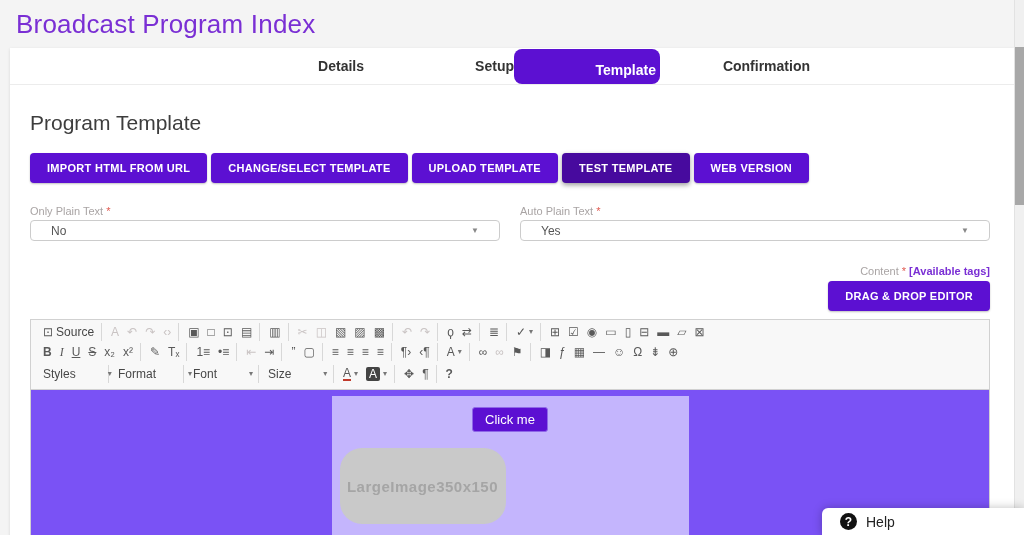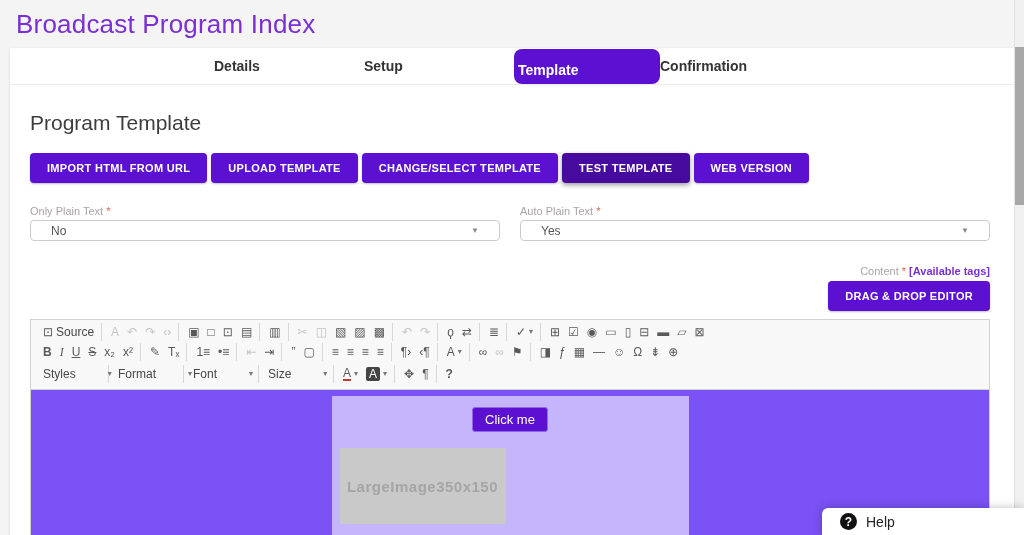--- a/index.html
+++ b/index.html
@@ -8,21 +8,21 @@
     width:1024px; height:535px; overflow:hidden; position:relative;
     background:#f4f4f4;
     font-family:"Liberation Sans", sans-serif;
   }
   .page-title { color:var(--title,#7a2fd4); font-size:26px; font-weight:500; margin:9px 0 0 16px; letter-spacing:.2px; }
 
   .card { position:absolute; top:48px; left:10px; width:1004px; height:620px;
           background:#fff; box-shadow:0 1px 3px rgba(0,0,0,.12); }
 
   .tabs { display:flex; justify-content:center; align-items:center; height:37px; border-bottom:1px solid #ececec; }
-  .tab { width:150px; text-align:left; font-weight:bold; font-size:14px; color:#333; cursor:pointer; padding:9px 0; }
+  .tab { width:150px; text-align:right; font-weight:bold; font-size:14px; color:#333; cursor:pointer; padding:9px 0; }
   .tab.active { background:var(--primary,#5c10d2); color:#fff; border-radius:8px; padding:4px; height:35px; line-height:35px; width:146px; margin-top:1px; }
 
   .card-body { padding:0 24px 0 20px; }
   .section-heading { font-size:21px; color:#3d3d3d; font-weight:400; margin:26px 0 0 0; }
 
   .actions { margin-top:18px; display:flex; gap:4px; }
   .abtn { background:var(--primary,#5c10d2); color:#fff; border:none; border-radius:4px;
           font-size:11px; font-weight:bold; padding:9px 17px; font-family:inherit;
           letter-spacing:.3px; cursor:pointer; box-shadow:0 1px 2px rgba(0,0,0,.25); white-space:nowrap; }
   .abtn.pressed { background:var(--primary-dark,#470a9e); box-shadow:0 2px 5px rgba(0,0,0,.4); }
@@ -59,21 +59,21 @@
   .tb-row:last-child { padding:3px 0 4px; }
 
   .canvas { height:167px; background:var(--canvas,#7a52f5); display:flex; justify-content:center; overflow:hidden; }
   .tpl-card { background:#c4b5fd; width:357px; height:150px; margin-top:6px; padding:8px; }
   .click-btn { display:block; margin:3px auto 0; background:var(--primary,#5c10d2); color:#fff;
                border:1px solid #8f68e8; border-radius:3px; font-size:13px; padding:4px 12px;
                cursor:pointer; font-family:inherit; }
   .tpl-body { display:flex; gap:6px; margin-top:16px; }
   .img-ph { width:166px; height:76px; background:#c9c9c9; flex:0 0 auto;
             display:flex; align-items:center; justify-content:center;
-            color:#a5a5a5; font-size:15px; font-weight:bold; letter-spacing:.5px; }
+            color:#a5a5a5; font-size:15px; font-weight:bold; letter-spacing:.5px;border-radius:22px; }
   .tpl-text { flex:1; font-size:12.5px; line-height:1.03; color:#151515; }
 
   .scrollbar { position:absolute; right:0; top:0; width:10px; height:535px; background:#f0f0f0; border-left:1px solid #e2e2e2; }
   .scroll-thumb { position:absolute; top:47px; left:0; width:10px; height:158px; background:#a8a8a8; }
 
   .help { position:absolute; right:0; bottom:0; width:202px; height:27px; background:#fff; z-index:10;
           border-radius:6px 0 0 0; box-shadow:0 0 10px rgba(0,0,0,.25);
           display:flex; align-items:center; gap:9px; padding-left:18px; cursor:pointer; }
   .help-icon { width:17px; height:17px; border-radius:50%; background:#111; color:#fff;
                font-size:12px; font-weight:bold; display:flex; align-items:center; justify-content:center; }
@@ -90,22 +90,22 @@
       <div class="tab">Setup</div>
       <div class="tab active">Template</div>
       <div class="tab">Confirmation</div>
     </div>
 
   <div class="card-body">
     <h2 class="section-heading">Program Template</h2>
 
     <div class="actions">
         <button class="abtn">IMPORT HTML FROM URL</button>
+        <button class="abtn">CHANGE/SELECT TEMPLATE</button>
         <button class="abtn">UPLOAD TEMPLATE</button>
-        <button class="abtn">CHANGE/SELECT TEMPLATE</button>
         <button class="abtn pressed">TEST TEMPLATE</button>
         <button class="abtn">WEB VERSION</button>
       </div>
 
     <div class="fields">
       <div>
         <div class="field-label">
           <span>Only Plain Text</span>
           <span class="req">*</span>
         </div>

